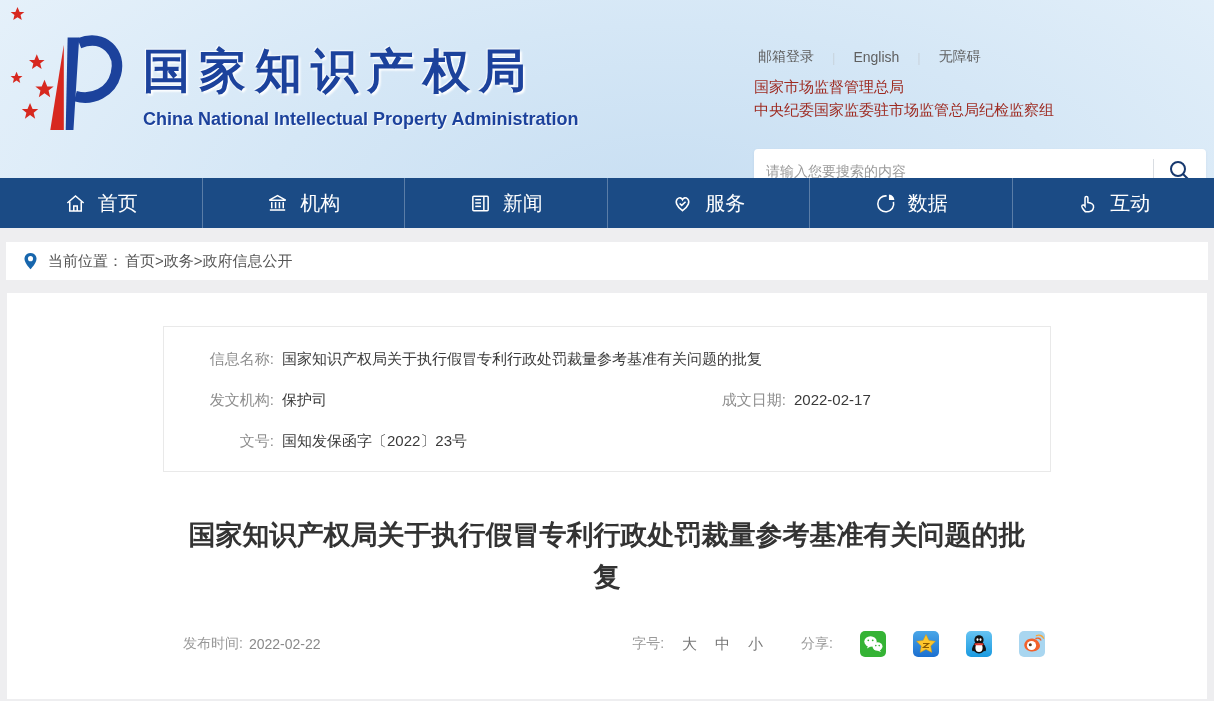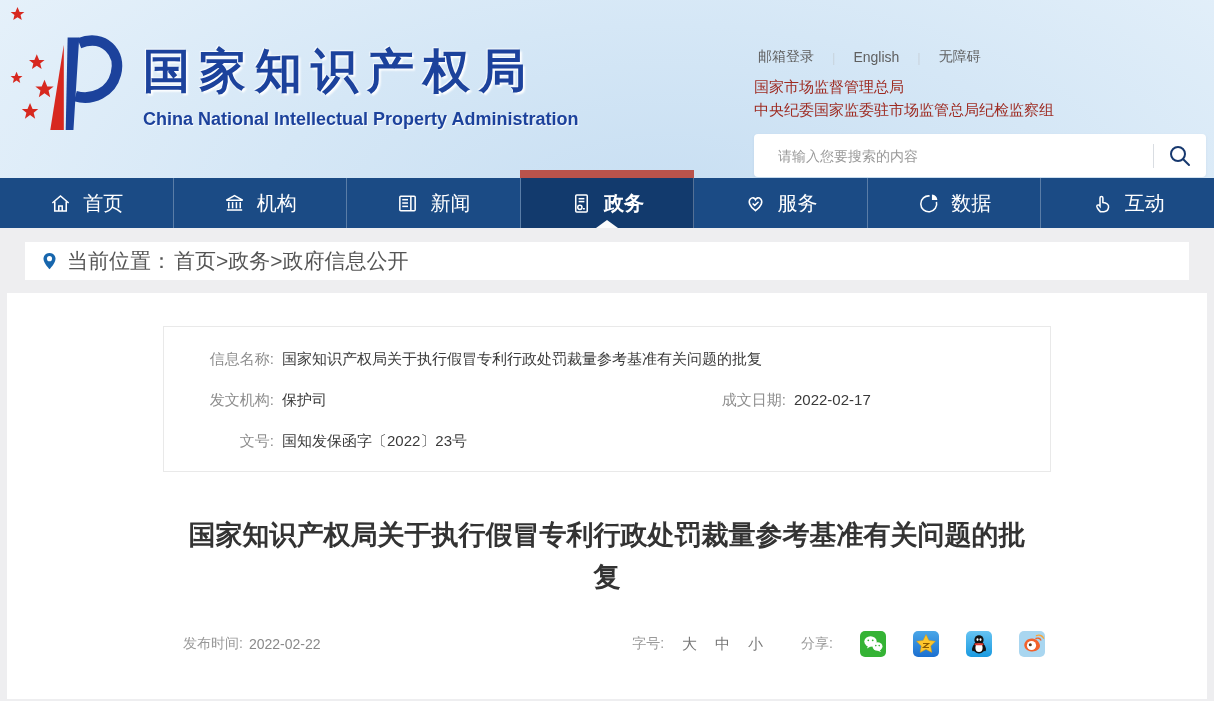--- a/index.html
+++ b/index.html
@@ -25,22 +25,22 @@
     margin-top:6px; font-size:18px; font-weight:bold; color:#1c429c; letter-spacing:0px;
     text-shadow: 1px 1px 1px rgba(255,255,255,.95); white-space:nowrap;
   }
   .header-right { position:absolute; right:8px; top:48px; width:452px; }
   .top-links { display:flex; align-items:center; font-size:14px; color:#5f5f5f; }
   .top-links .tlink { cursor:pointer; padding:0 4px; }
   .top-links .sep { color:#c9d4de; margin:0 14px; font-size:13px; }
   .org-links { margin-top:9px; color:#9e2b22; font-size:15px; line-height:23px; }
   .org-links div { cursor:pointer; white-space:nowrap; }
   .search-bar {
-    margin-top:13px; height:43px; background:#ffffff; border-radius:4px;
-    display:flex; align-items:center; padding:0 12px 0 24px;
+    margin-top:28px; height:43px; background:#ffffff; border-radius:4px;
+    display:flex; align-items:center; padding:0 12px 0 12px;
     box-shadow: 0 1px 3px rgba(60,90,130,.08);
   }
   .search-input {
     flex:1; border:none; outline:none; font-size:14px; color:#333;
     font-family:"Liberation Sans","DejaVu Sans",sans-serif; background:transparent;
   }
   .search-input::placeholder { color:#9a9a9a; }
   .search-divider { width:1px; height:24px; background:#d9dde2; margin:0 12px; }
   .search-btn { width:28px; height:28px; display:flex; align-items:center; justify-content:center; cursor:pointer; }
 
@@ -56,22 +56,22 @@
   .nav-item.active::before {
     content:""; position:absolute; top:-8px; left:-1px; right:-1px; height:8px; background:#b9534c;
   }
   .nav-item.active::after {
     content:""; position:absolute; bottom:0; left:50%; transform:translateX(-50%);
     border-left:11px solid transparent; border-right:11px solid transparent; border-bottom:8px solid #fbfbfb;
   }
 
   
   .crumb-bar {
-    margin:14px 25px 0; background:#ffffff; height:38px;
-    display:flex; align-items:center; padding:4px 16px; font-size:21px; color:#555;
+    margin:14px 6px 0; background:#ffffff; height:38px;
+    display:flex; align-items:center; padding:4px 16px; font-size:15px; color:#555;
   }
   .crumb-bar .pin { width:17px; height:21px; margin-right:9px; }
   .crumb-label { color:#555; }
   .crumb-path { color:#555; cursor:pointer; margin-left:2px; }
 
   
   .content-card { margin:13px 7px 0; background:#ffffff; height:406px; padding-top:33px; }
   .container { width:888px; margin:0 auto; }
 
   .info-box { border:1px solid #e9e9e9; font-size:15px; padding:11px 0 10px; }
@@ -178,30 +178,20 @@
   </div>
   <div class="nav-item">
     <svg class="nav-ico" viewBox="0 0 24 24" fill="none" stroke="#fff" stroke-width="1.6">
       <rect x="4" y="4.5" width="16" height="15" rx="1"></rect>
         <path d="M15.5 4.5 V19.5"></path>
         <path d="M6.5 8 H12.5"></path>
         <path d="M6.5 11.5 H12.5"></path>
         <path d="M6.5 15 H12.5"></path>
     </svg>
     <span>新闻</span>
-  </div>
-  <div class="nav-item active">
-    <svg class="nav-ico" viewBox="0 0 24 24" fill="none" stroke="#fff" stroke-width="1.6">
-      <rect x="6" y="3.2" width="12" height="17.6" rx="1"></rect>
-        <path d="M9 7 H15"></path>
-        <path d="M9 10 H15"></path>
-        <circle cx="10.3" cy="16" r="2.2"></circle>
-        <path d="M13.5 17.5 H15.5"></path>
-    </svg>
-    <span>政务</span>
   </div>
   <div class="nav-item">
     <svg class="nav-ico" viewBox="0 0 24 24" fill="none" stroke="#fff" stroke-width="1.6">
       <path d="M12 19.5 C5.5 14.8 4.2 10 6.6 7.4 C8.6 5.3 11 5.9 12 8 C13 5.9 15.4 5.3 17.4 7.4 C19.8 10 18.5 14.8 12 19.5 Z"></path>
         <path d="M9 12 L11.2 14 L15.2 10.2"></path>
     </svg>
     <span>服务</span>
   </div>
   <div class="nav-item">
     <svg class="nav-ico" viewBox="0 0 24 24" fill="none" stroke="#fff" stroke-width="1.6">

